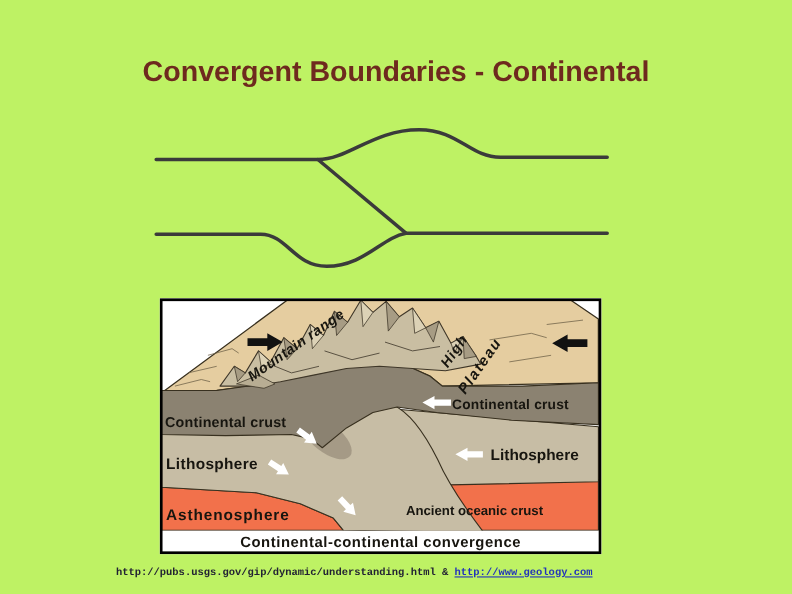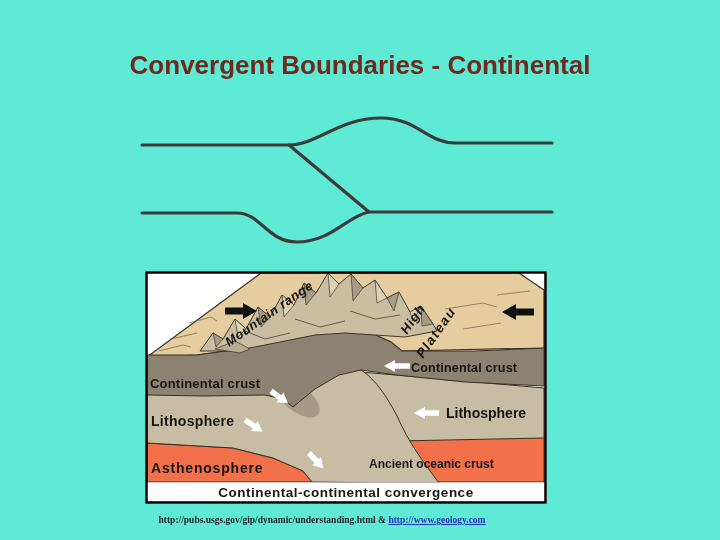--- a/index.html
+++ b/index.html
@@ -31,28 +31,28 @@
     font-weight:bold;
     font-style:italic;
     fill:#17150f;
   }
   .footer{
     position:absolute;
     left:0;top:515px;width:644px;
     text-align:center;
     font-size:9.5px;
     font-weight:bold;
-    font-family:Liberation Serif, serif;
+    font-family:Liberation Mono, monospace;
   }
   .footer a{text-decoration:underline;}
 </style>
 </head>
 <body>
 
-<div class="slide" style="background: #5eead4;">
+<div class="slide" style="background: #bef264;">
 
   <div class="slide-title" style="color: rgb(110, 42, 30);">Convergent Boundaries - Continental</div>
 
   <svg class="schematic-svg" width="417" height="135" viewBox="0 0 417 135">
     <g fill="none" stroke="#3B3B3B" stroke-width="3.2" stroke-linecap="round" stroke-linejoin="round">
       <path d="M 3 33 L 150 33 C 178 33 200 6 242 6 C 278 6 288 31 316 31 L 413 31" stroke="#3B3B3B"></path>
       <path d="M 150 33 L 230 100" stroke="#3B3B3B"></path>
       <path d="M 3 101 L 98 101 C 122 101 128 130 158 130 C 192 130 208 104 230 100 L 413 100" stroke="#3B3B3B"></path>
     </g>
   </svg>

